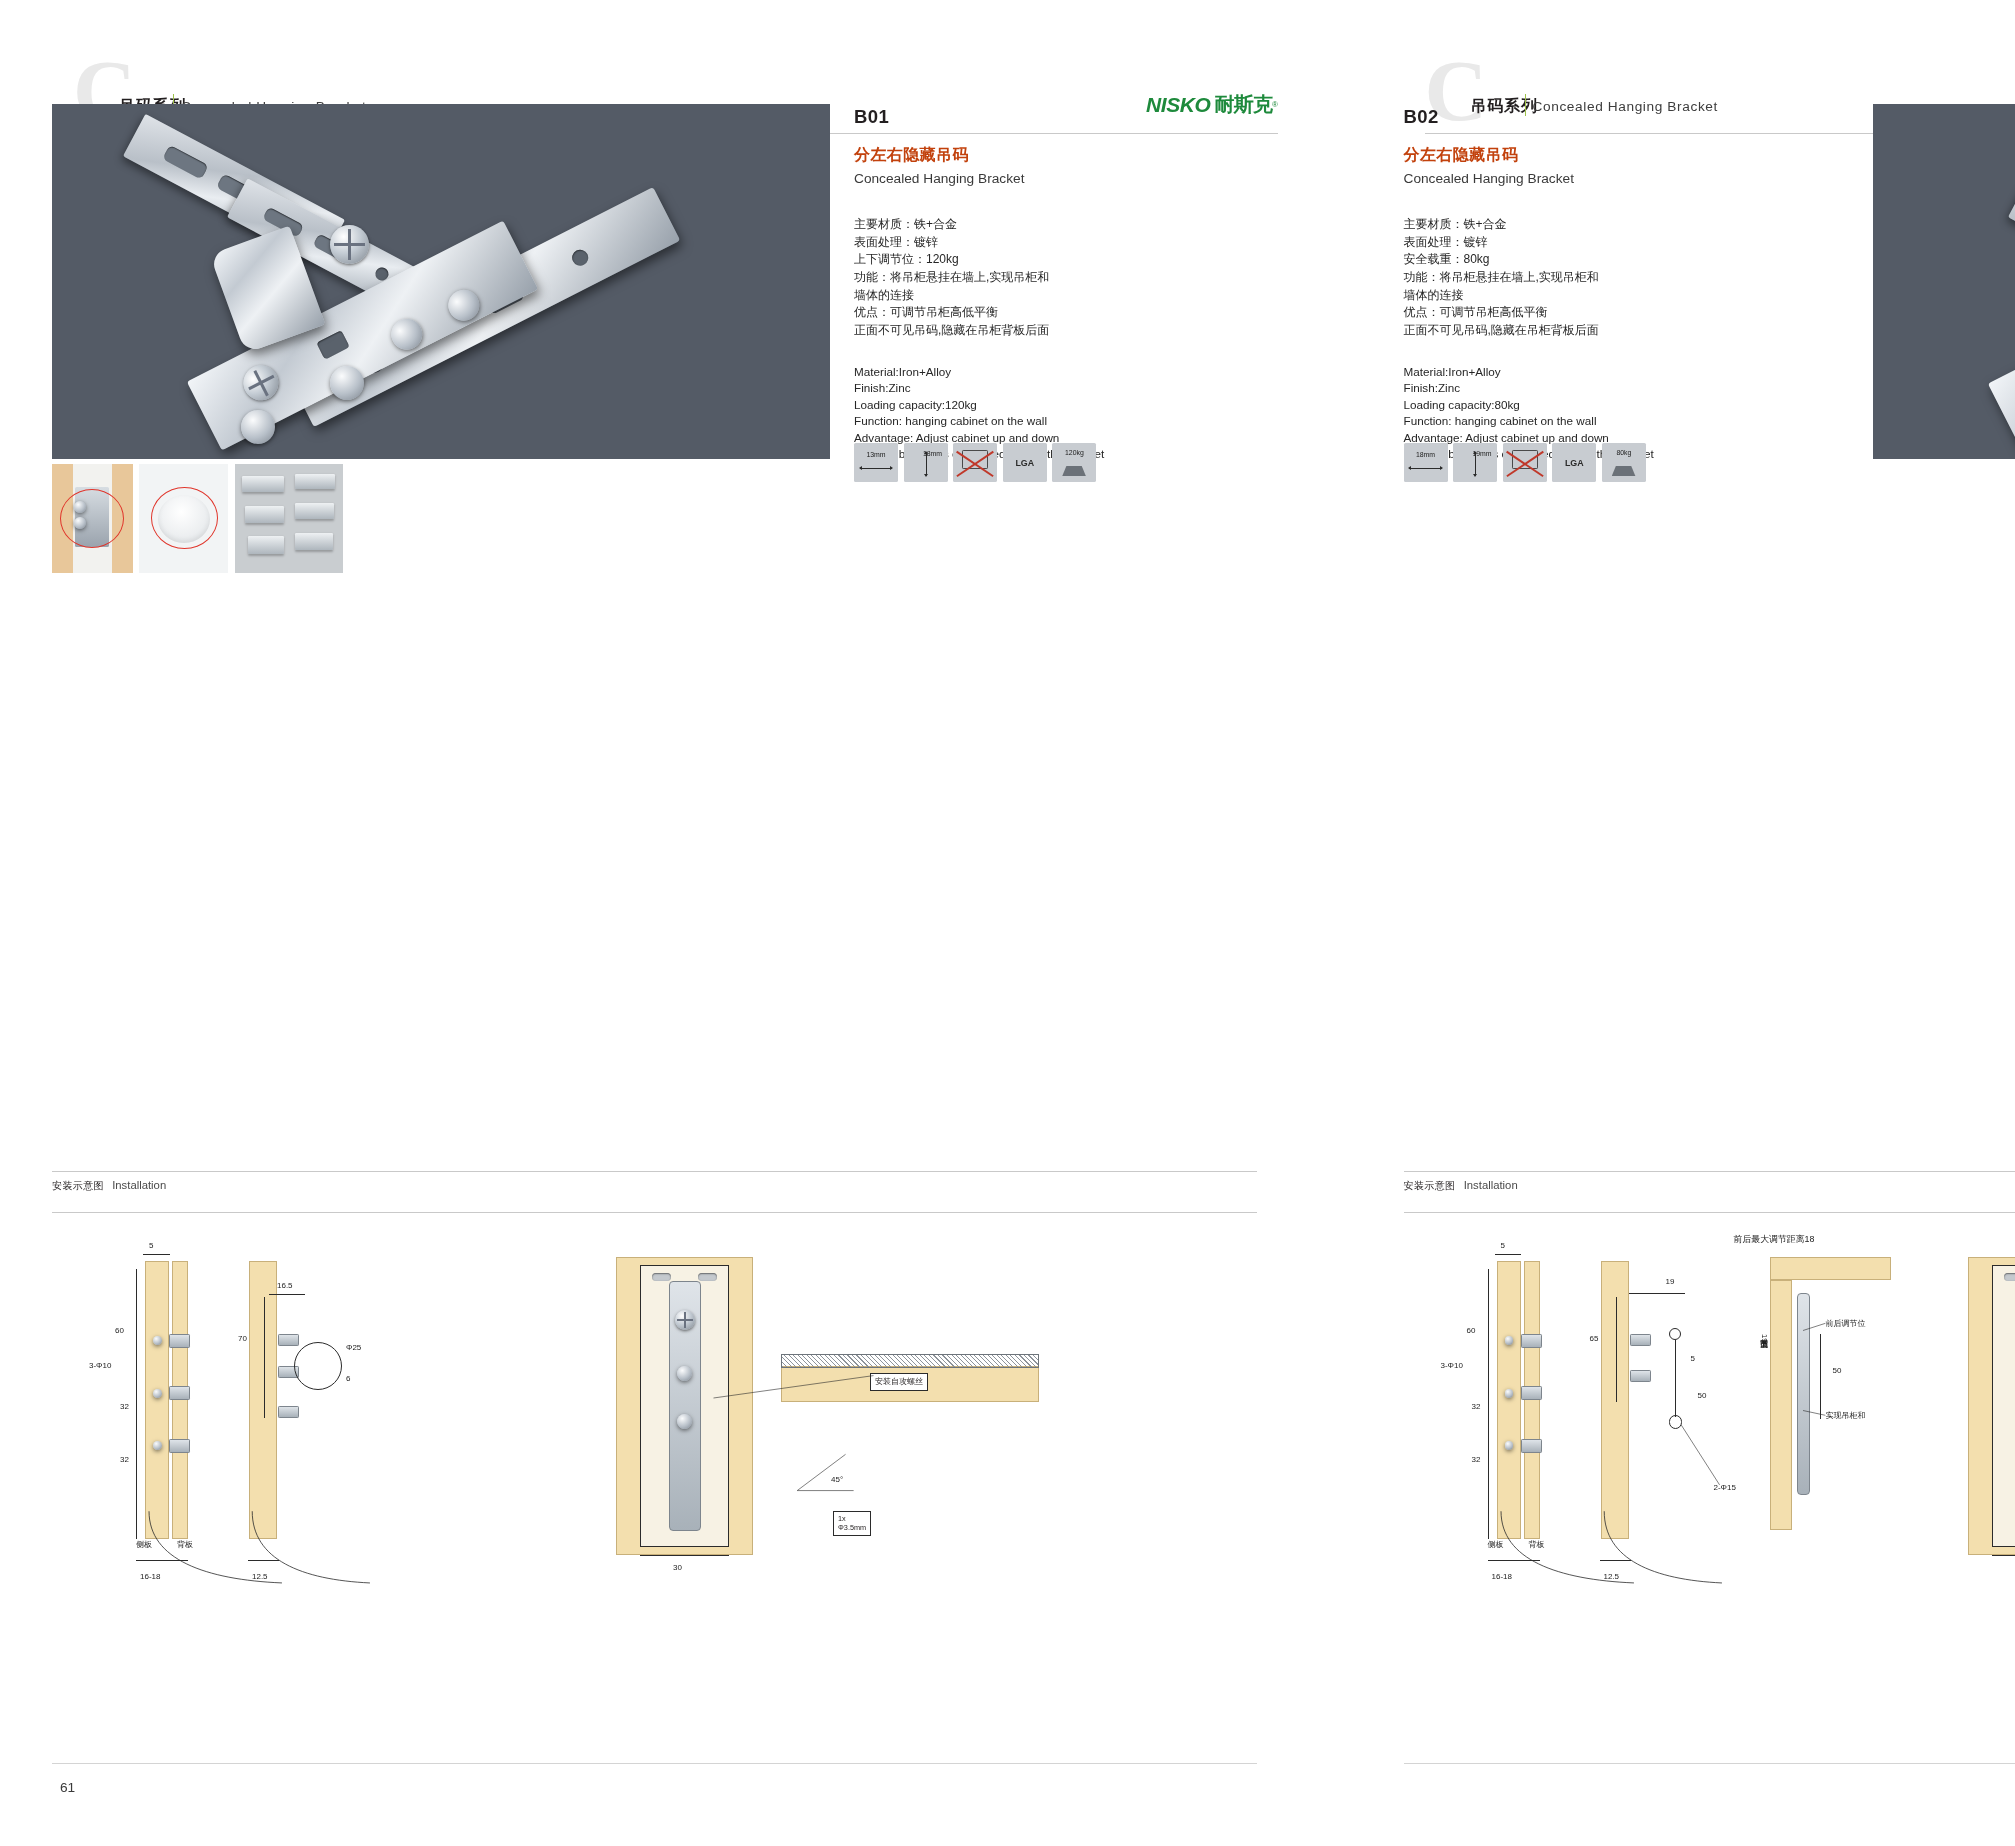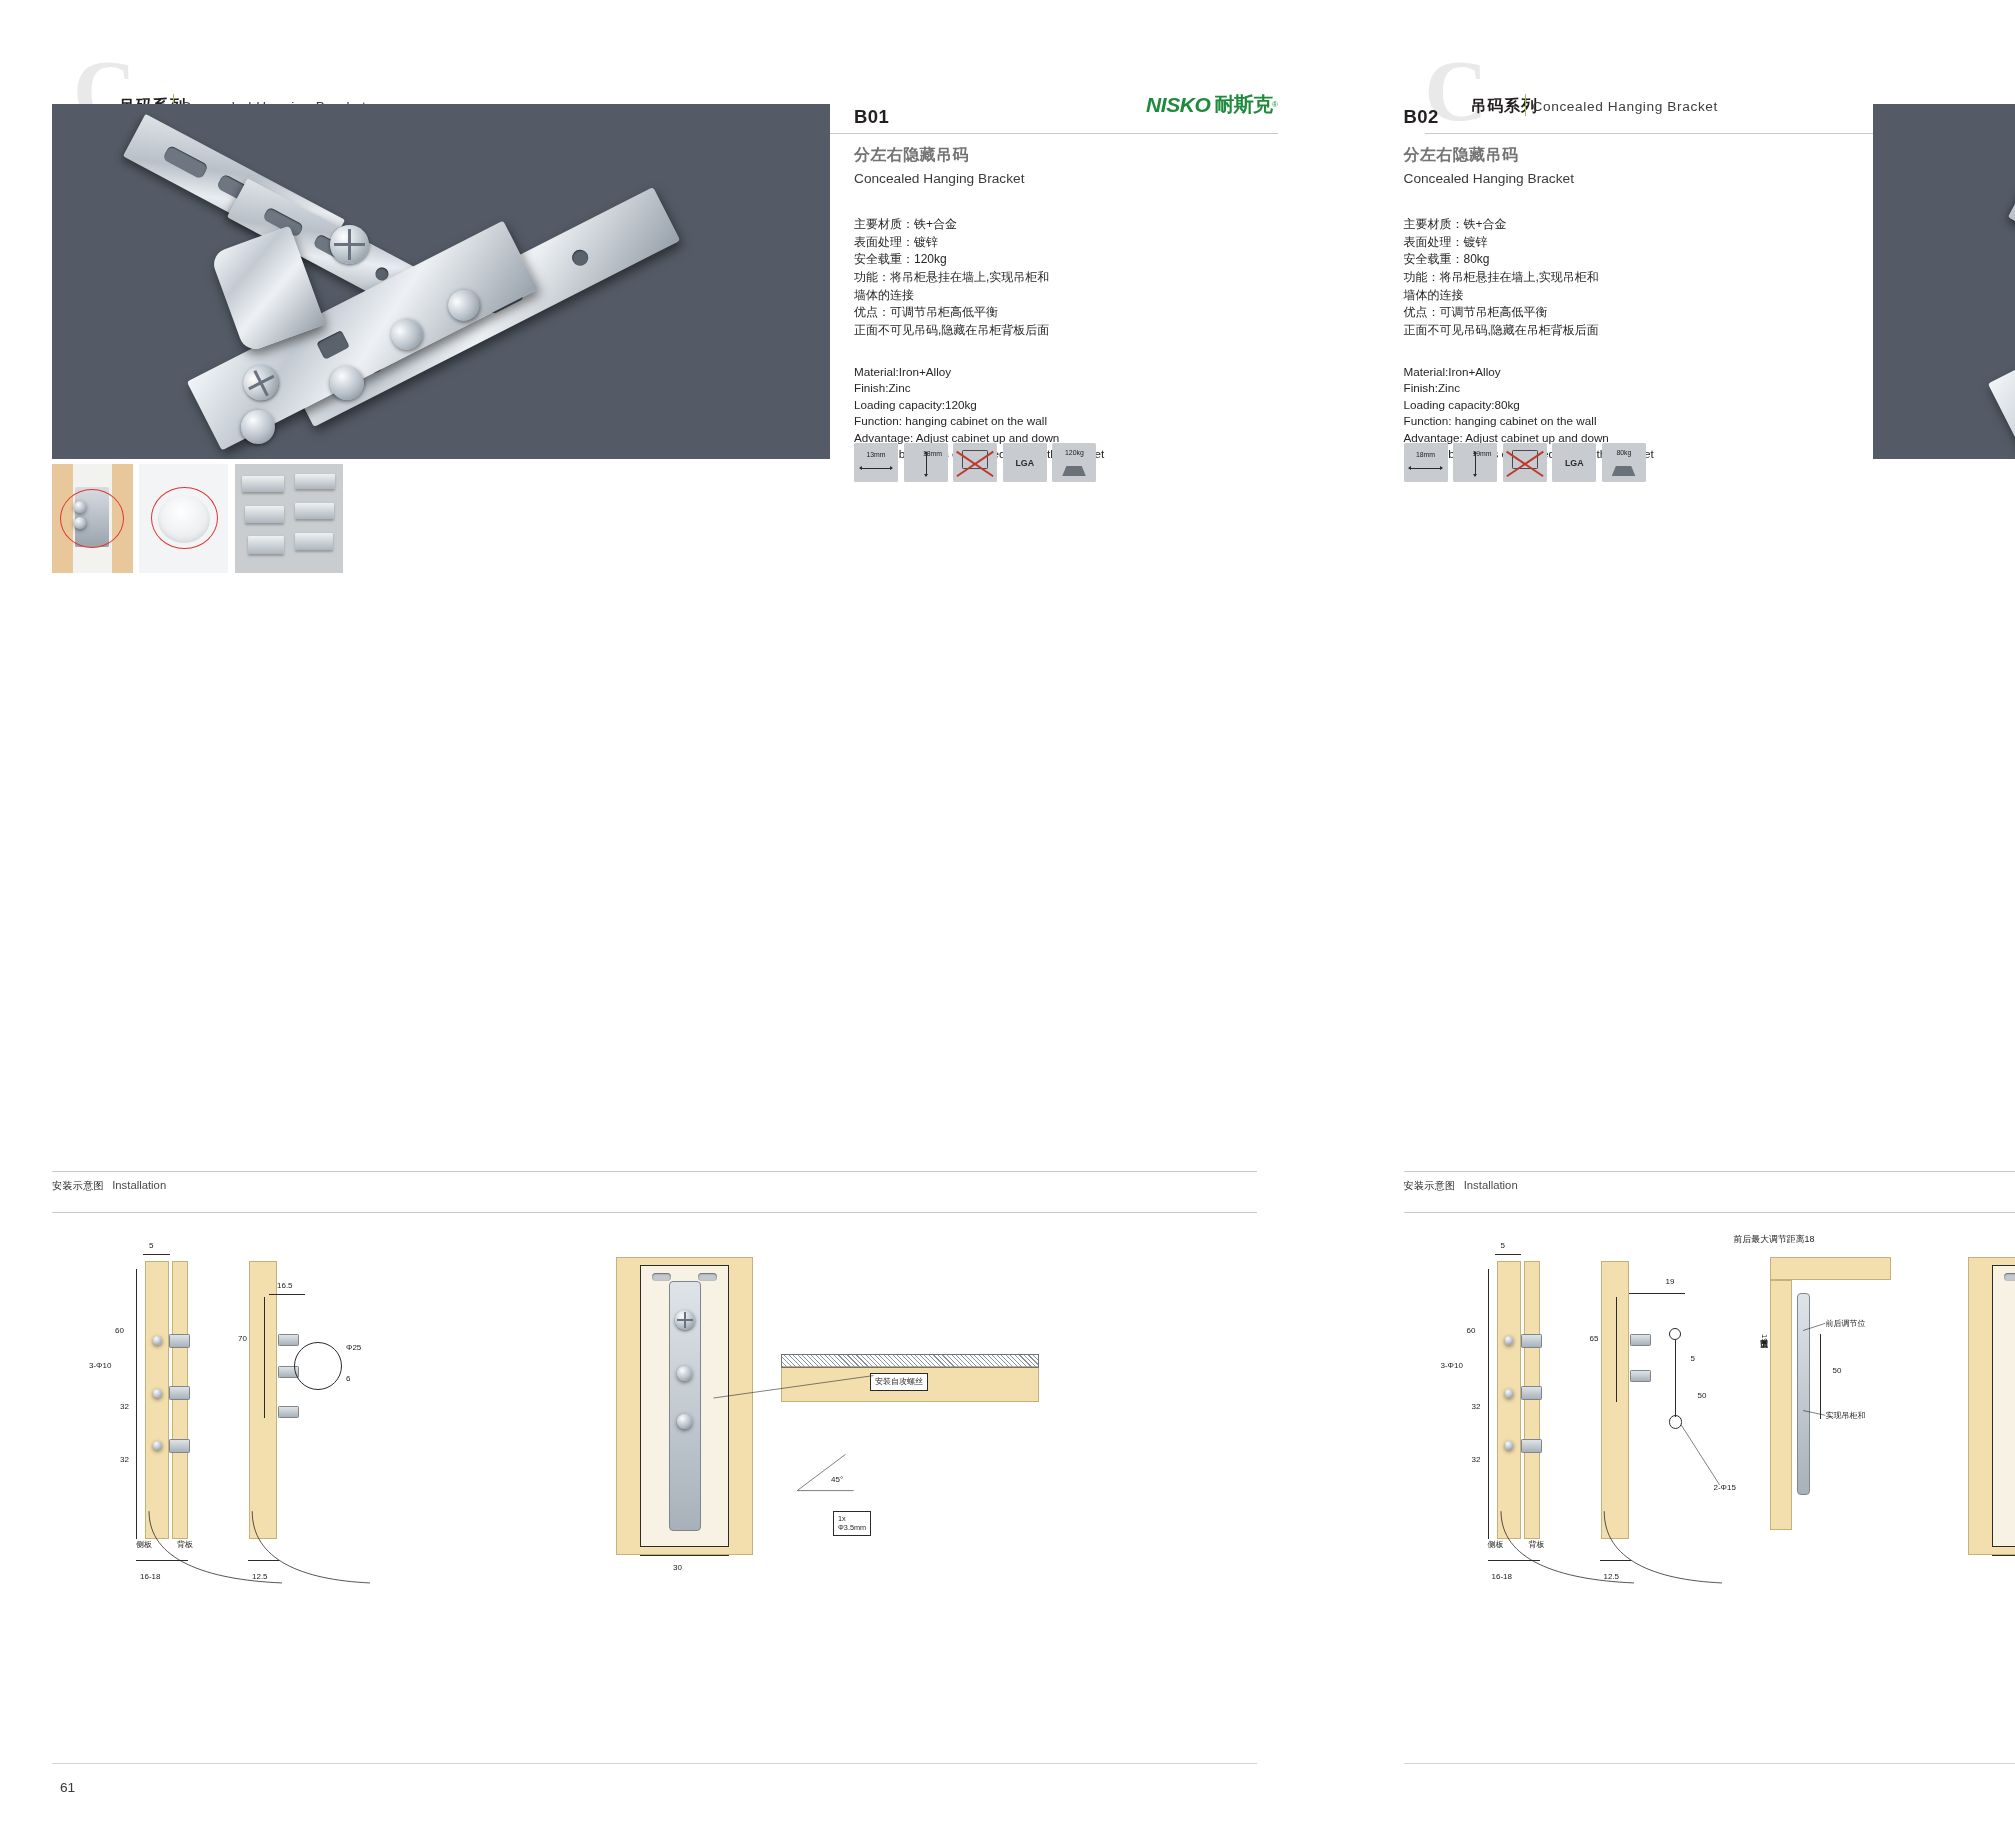--- a/index.html
+++ b/index.html
@@ -77,21 +77,21 @@
     background:radial-gradient(circle at 35% 30%,#fbfcfd,#b8c0c9 55%,#7c848e 100%);
     box-shadow:0 1.6px 4px rgba(0,0,0,.5);
   }
   .hole { position:absolute; border-radius:50%; background:#5a626c; box-shadow: inset 0 0.8px 1.6px rgba(0,0,0,.6); }
 
   
   .info { position:absolute; width:403px; }
   .info.left { left:854px; top:106px; }
   .info.right { left:52px; top:106px; }
   .code { font-size:18.5px; font-weight:bold; color:#231f20; letter-spacing:0.4px; }
-  .title-cn { font-size:16px; font-weight:bold; color:#737373; margin-top:17px; letter-spacing:0.4px;}
+  .title-cn { font-size:16px; font-weight:bold; color:#c2410c; margin-top:17px; letter-spacing:0.4px;}
   .title-en { font-size:13.7px; color:#3a3a3a; margin-top:4.8px; }
   .spec-cn { margin-top:30px; font-size:12px; line-height:17.7px; color:#262626; }
   .spec-cn div { white-space:pre-wrap; }
   .spec-en { margin-top:24px; font-size:11.7px; line-height:16.5px; color:#262626; }
 
   
   .icons { position:absolute; display:flex; gap:5.6px; }
   .icons.left { left:854px; top:443px; }
   .icons.right { left:52px; top:443px; }
   .ic {
@@ -229,21 +229,21 @@
         </div>
       </div>
 
       <div class="info left">
         <div class="code">B01</div>
         <div class="title-cn">分左右隐藏吊码</div>
         <div class="title-en">Concealed Hanging Bracket</div>
         <div class="spec-cn">
           <div>主要材质：铁+合金</div>
           <div>表面处理：镀锌</div>
-          <div>安全载重：120kg</div>
+          <div>上下调节位：120kg</div>
           <div>功能：将吊柜悬挂在墙上,实现吊柜和</div>
           <div>墙体的连接</div>
           <div>优点：可调节吊柜高低平衡</div>
           <div>正面不可见吊码,隐藏在吊柜背板后面</div>
         </div>
         <div class="spec-en">
           <div>Material:Iron+Alloy</div>
           <div>Finish:Zinc</div>
           <div>Loading capacity:120kg</div>
           <div>Function: hanging cabinet on the wall</div>

